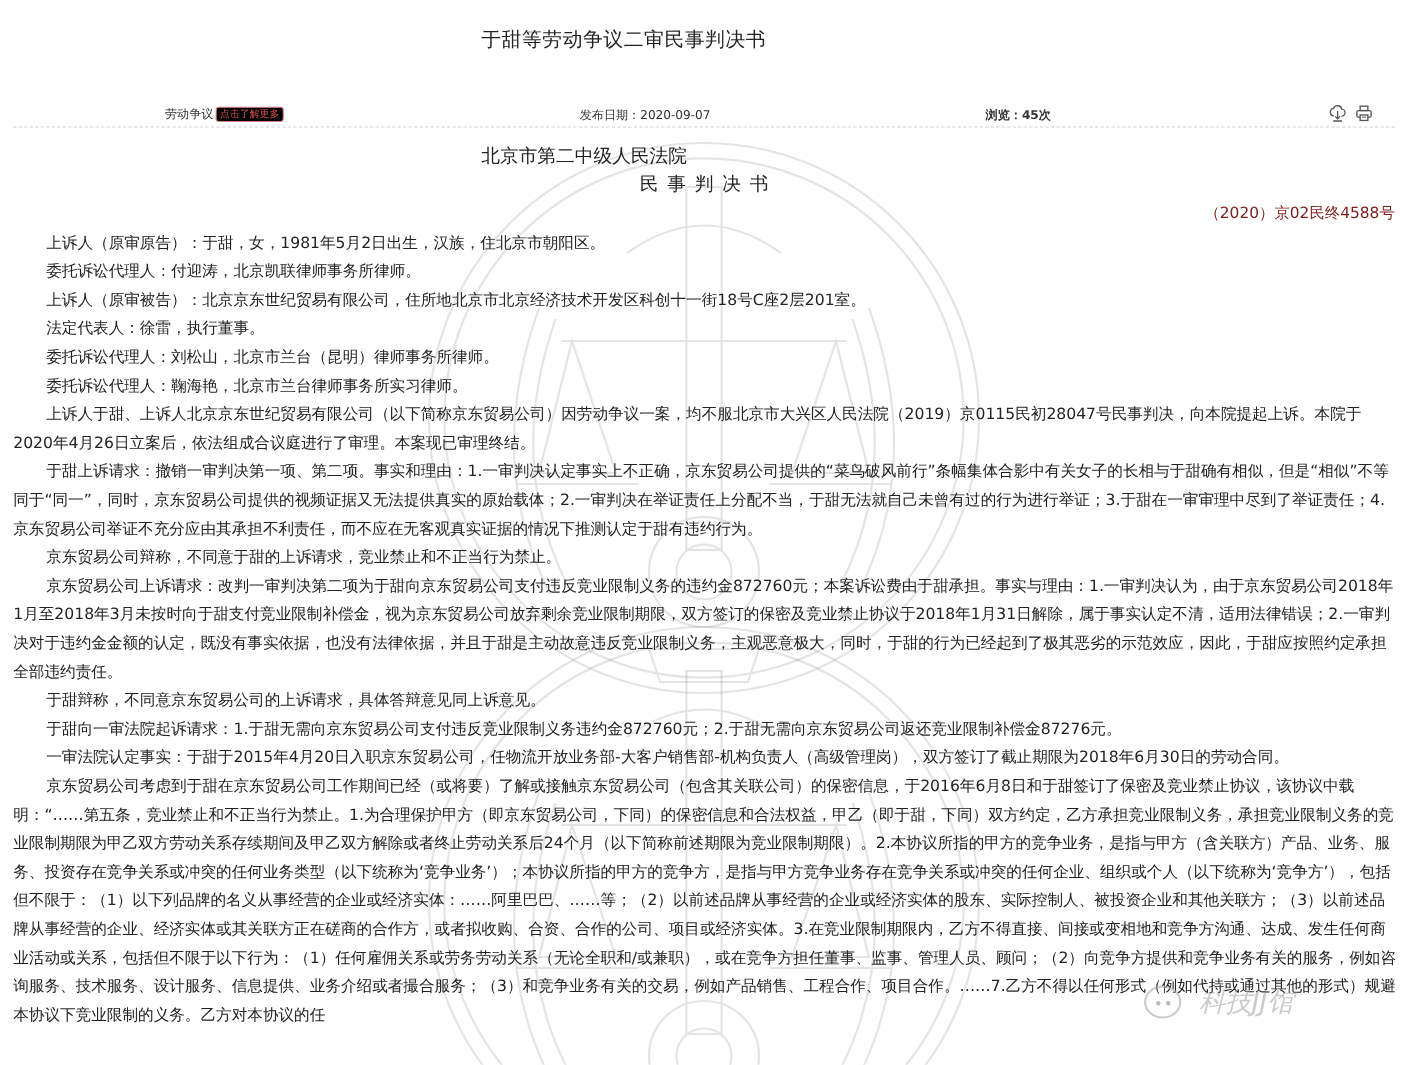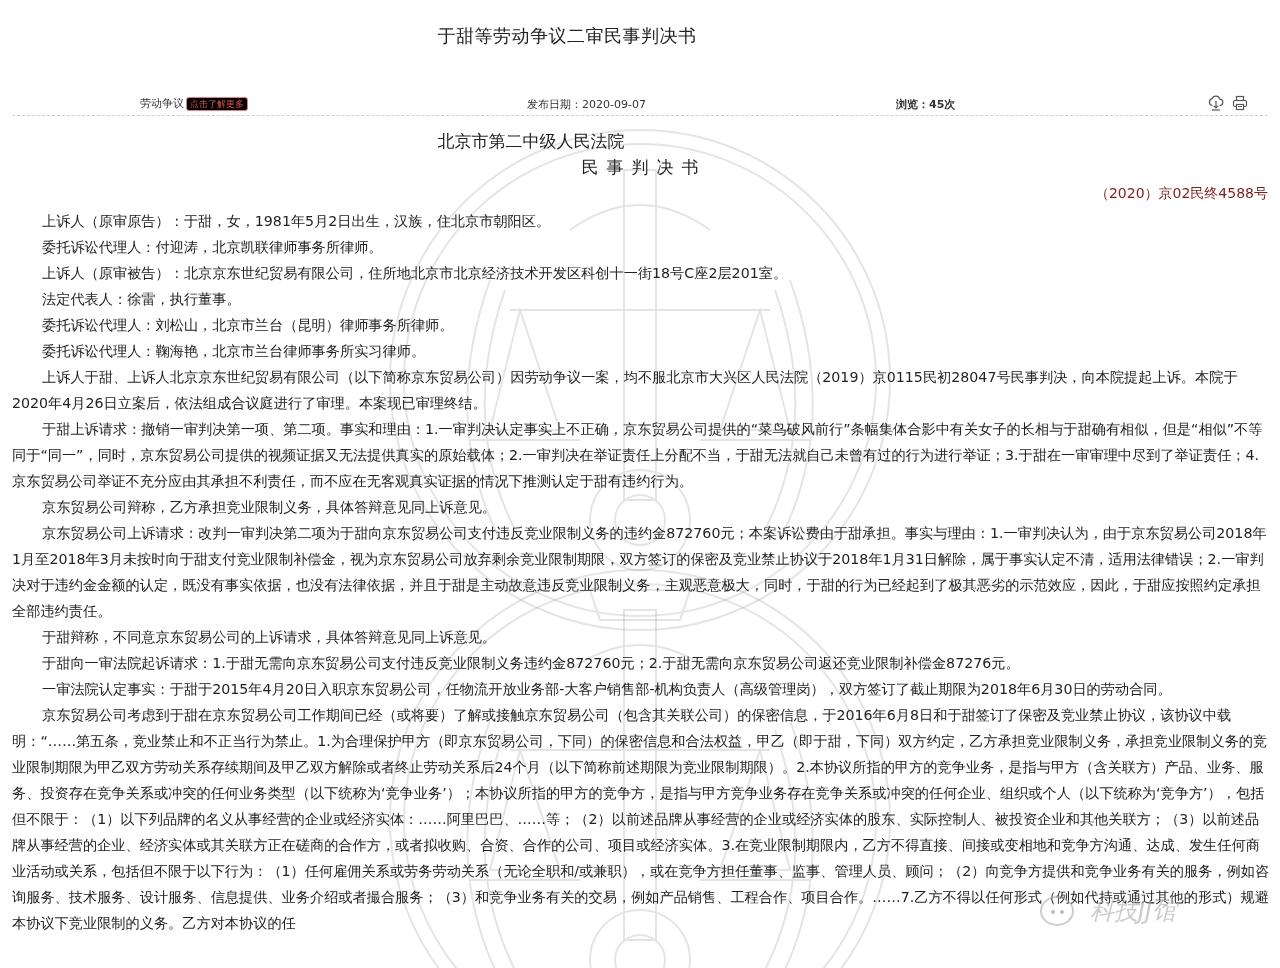--- a/index.html
+++ b/index.html
@@ -9,21 +9,21 @@
     .doc-title {
       position: absolute; left: 0; top: 24px; width: 1134px;
       text-align: center; font-size: 18px; color: #222; letter-spacing: 0.5px;
     }
 
     .meta-bar {
       position: absolute; left: 12px; top: 94px; width: 1256px; height: 22px;
       font-size: 11px; color: #333;
       border-bottom: 1px dashed #cfcfcf;
     }
-    .meta-category { position: absolute; left: 128px; top: 2px; display: flex; align-items: center; }
+    .meta-category { position: absolute; left: 138px; top: 2px; display: flex; align-items: center; }
     .learn-more-badge {
       display: inline-block; margin-left: 2px; padding: 0 3px; height: 14px; line-height: 12px;
       font-size: 9px; color: #d9534f; border: 1px solid #e08080; border-radius: 3px; background: #000000;
       cursor: pointer;
     }
     .meta-date { position: absolute; left: 515px; top: 3px; }
     .meta-views { position: absolute; left: 884px; top: 3px; font-weight: bold; }
     .meta-icons { position: absolute; left: 1196px; top: 1px; display: flex; gap: 8px; }
     .meta-icons span { width: 16px; height: 16px; display: inline-block; cursor: pointer; }
 
@@ -146,21 +146,21 @@
 
 <div class="body-text">
   <p class="party">上诉人（原审原告）：于甜，女，1981年5月2日出生，汉族，住北京市朝阳区。</p>
   <p class="party">委托诉讼代理人：付迎涛，北京凯联律师事务所律师。</p>
   <p class="party">上诉人（原审被告）：北京京东世纪贸易有限公司，住所地北京市北京经济技术开发区科创十一街18号C座2层201室。</p>
   <p class="party">法定代表人：徐雷，执行董事。</p>
   <p class="party">委托诉讼代理人：刘松山，北京市兰台（昆明）律师事务所律师。</p>
   <p class="party">委托诉讼代理人：鞠海艳，北京市兰台律师事务所实习律师。</p>
   <p class="indent">上诉人于甜、上诉人北京京东世纪贸易有限公司（以下简称京东贸易公司）因劳动争议一案，均不服北京市大兴区人民法院（2019）京0115民初28047号民事判决，向本院提起上诉。本院于2020年4月26日立案后，依法组成合议庭进行了审理。本案现已审理终结。</p>
   <p class="indent">于甜上诉请求：撤销一审判决第一项、第二项。事实和理由：1.一审判决认定事实上不正确，京东贸易公司提供的“菜鸟破风前行”条幅集体合影中有关女子的长相与于甜确有相似，但是“相似”不等同于“同一”，同时，京东贸易公司提供的视频证据又无法提供真实的原始载体；2.一审判决在举证责任上分配不当，于甜无法就自己未曾有过的行为进行举证；3.于甜在一审审理中尽到了举证责任；4.京东贸易公司举证不充分应由其承担不利责任，而不应在无客观真实证据的情况下推测认定于甜有违约行为。</p>
-  <p class="indent">京东贸易公司辩称，乙方承担竞业限制义务，具体答辩意见同上诉意见。</p>
+  <p class="indent">京东贸易公司辩称，不同意于甜的上诉请求，竞业禁止和不正当行为禁止。</p>
   <p class="indent">京东贸易公司上诉请求：改判一审判决第二项为于甜向京东贸易公司支付违反竞业限制义务的违约金872760元；本案诉讼费由于甜承担。事实与理由：1.一审判决认为，由于京东贸易公司2018年1月至2018年3月未按时向于甜支付竞业限制补偿金，视为京东贸易公司放弃剩余竞业限制期限，双方签订的保密及竞业禁止协议于2018年1月31日解除，属于事实认定不清，适用法律错误；2.一审判决对于违约金金额的认定，既没有事实依据，也没有法律依据，并且于甜是主动故意违反竞业限制义务，主观恶意极大，同时，于甜的行为已经起到了极其恶劣的示范效应，因此，于甜应按照约定承担全部违约责任。</p>
   <p class="indent">于甜辩称，不同意京东贸易公司的上诉请求，具体答辩意见同上诉意见。</p>
   <p class="indent">于甜向一审法院起诉请求：1.于甜无需向京东贸易公司支付违反竞业限制义务违约金872760元；2.于甜无需向京东贸易公司返还竞业限制补偿金87276元。</p>
   <p class="indent">一审法院认定事实：于甜于2015年4月20日入职京东贸易公司，任物流开放业务部-大客户销售部-机构负责人（高级管理岗），双方签订了截止期限为2018年6月30日的劳动合同。</p>
   <p class="indent">京东贸易公司考虑到于甜在京东贸易公司工作期间已经（或将要）了解或接触京东贸易公司（包含其关联公司）的保密信息，于2016年6月8日和于甜签订了保密及竞业禁止协议，该协议中载明：“……第五条，竞业禁止和不正当行为禁止。1.为合理保护甲方（即京东贸易公司，下同）的保密信息和合法权益，甲乙（即于甜，下同）双方约定，乙方承担竞业限制义务，承担竞业限制义务的竞业限制期限为甲乙双方劳动关系存续期间及甲乙双方解除或者终止劳动关系后24个月（以下简称前述期限为竞业限制期限）。2.本协议所指的甲方的竞争业务，是指与甲方（含关联方）产品、业务、服务、投资存在竞争关系或冲突的任何业务类型（以下统称为‘竞争业务’）；本协议所指的甲方的竞争方，是指与甲方竞争业务存在竞争关系或冲突的任何企业、组织或个人（以下统称为‘竞争方’），包括但不限于：（1）以下列品牌的名义从事经营的企业或经济实体：……阿里巴巴、……等；（2）以前述品牌从事经营的企业或经济实体的股东、实际控制人、被投资企业和其他关联方；（3）以前述品牌从事经营的企业、经济实体或其关联方正在磋商的合作方，或者拟收购、合资、合作的公司、项目或经济实体。3.在竞业限制期限内，乙方不得直接、间接或变相地和竞争方沟通、达成、发生任何商业活动或关系，包括但不限于以下行为：（1）任何雇佣关系或劳务劳动关系（无论全职和/或兼职），或在竞争方担任董事、监事、管理人员、顾问；（2）向竞争方提供和竞争业务有关的服务，例如咨询服务、技术服务、设计服务、信息提供、业务介绍或者撮合服务；（3）和竞争业务有关的交易，例如产品销售、工程合作、项目合作。……7.乙方不得以任何形式（例如代持或通过其他的形式）规避本协议下竞业限制的义务。乙方对本协议的任</p>
 </div>
 
 <div class="watermark">
   <span class="wm-icon"></span>
   <span>科技JJ馆</span>

